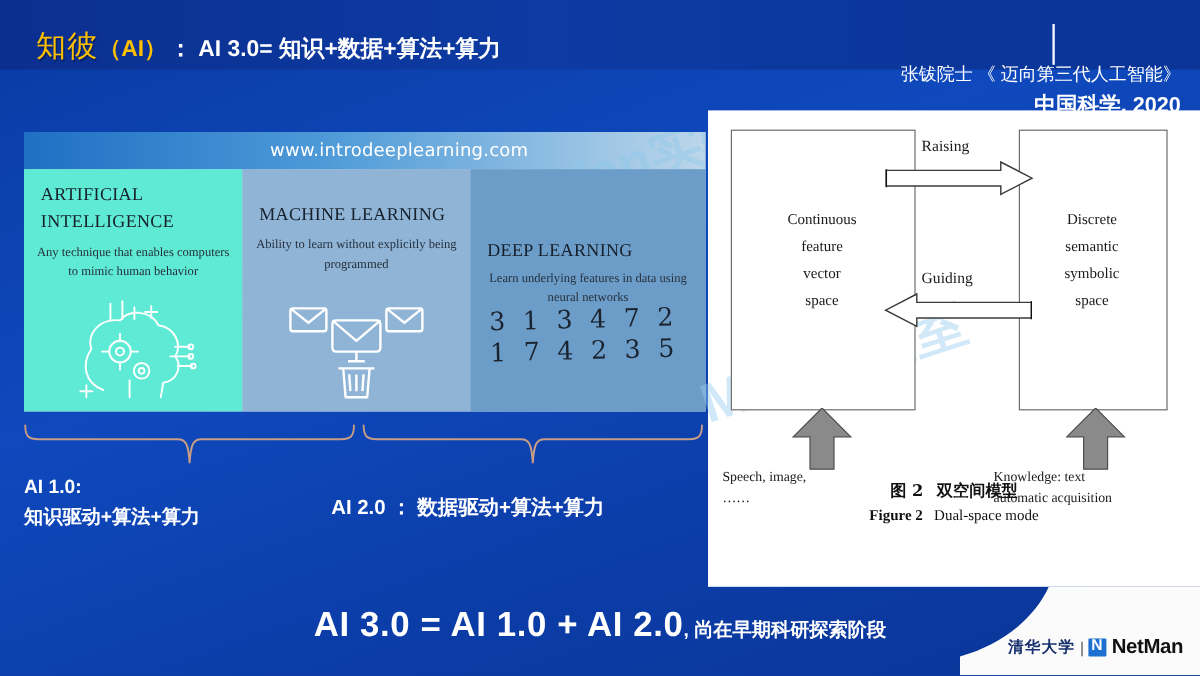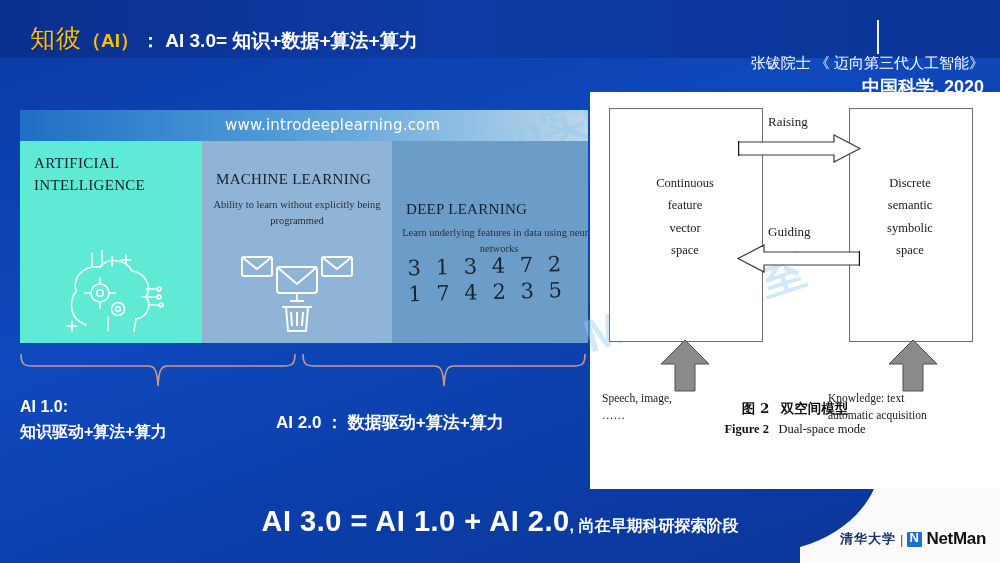--- a/index.html
+++ b/index.html
@@ -29,21 +29,21 @@
   
   .aiimg{position:absolute;left:20px;top:110px;width:568px;height:233px;overflow:hidden;
          background:#b7cde6;}
   .img-top{position:absolute;left:0;top:0;width:568px;height:31px;
            background:linear-gradient(90deg,#1f6fc4 0%,#4f9bd8 45%,#bcd6ea 100%);}
   .img-url{position:absolute;left:205px;top:6px;color:#fff;font-size:15px;
            letter-spacing:.2px;font-family:"DejaVu Sans",sans-serif;}
   .pane{position:absolute;top:31px;height:202px;}
   .pane-ai{left:0;width:182px;background:#5eead4;}
   .pane-ml{left:182px;width:190px;background:#8fb4d6;}
-  .pane-dl{left:372px;width:196px;background:#6c9dc9;padding-left:18px;}
+  .pane-dl{left:372px;width:196px;background:#6c9dc9;}
   .pane h3{margin:0;position:absolute;left:14px;top:16px;color:#17202b;
            font-family:"Liberation Serif","DejaVu Serif",serif;font-weight:normal;
            font-size:15px;letter-spacing:.3px;line-height:1.45;}
   .pane p{margin:0;position:absolute;left:8px;right:8px;color:#26313d;font-size:10.5px;
           line-height:1.5;text-align:center;font-family:"Liberation Serif","DejaVu Serif",serif;}
   .pane-ai h3{top:12px;}
   .pane-ai p{top:62px;}
   .pane-ml h3{top:28px;}
   .pane-ml p{top:56px;}
   .pane-dl h3{top:58px;}
@@ -123,20 +123,21 @@
     <div class="img-top"></div>
     <div class="img-url">www.introdeeplearning.com</div>
 
     <div class="wm" style="left:150px;top:30px;transform:rotate(-18deg);">智网@清华NetMan实验室</div>
 
     <div class="pane pane-ai">
       <h3>
         <span>ARTIFICIAL</span><br>
         <span>INTELLIGENCE</span>
       </h3>
+      <p>Any technique that enables computers to mimic human behavior</p>
       <svg class="brain" viewBox="0 0 110 86">
         <g fill="none" stroke="#ffffff" stroke-width="1.6" stroke-linecap="round">
           <path d="M30 78 C14 72 12 56 20 44 C16 30 28 18 44 20 C52 10 70 12 76 24 C90 26 96 40 90 50
                    C96 58 92 70 80 72 L78 84"></path>
           <path d="M52 84 L52 70"></path>
           <circle cx="44" cy="46" r="9"></circle>
             <circle cx="44" cy="46" r="3.3"></circle>
           <circle cx="62" cy="62" r="6.5"></circle>
             <circle cx="62" cy="62" r="2.4"></circle>
           <path d="M44 31 L44 37 M44 55 L44 61 M29 46 L35 46 M53 46 L59 46"></path>

